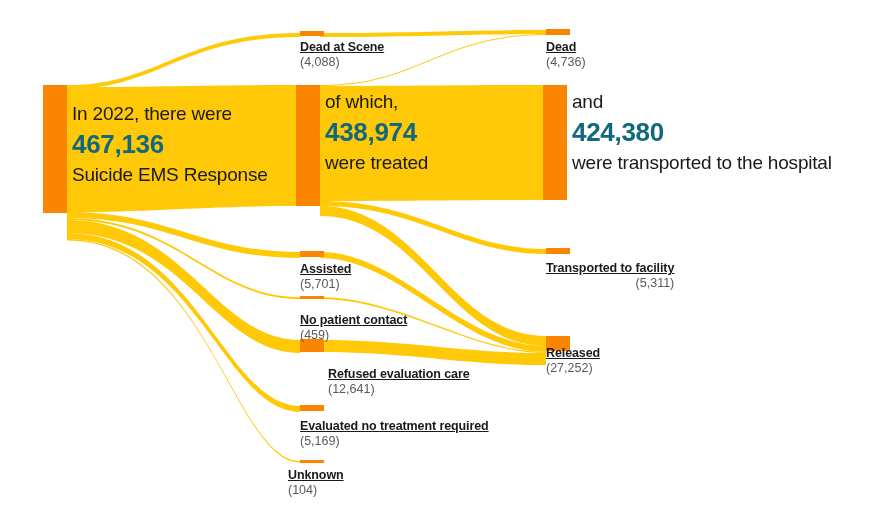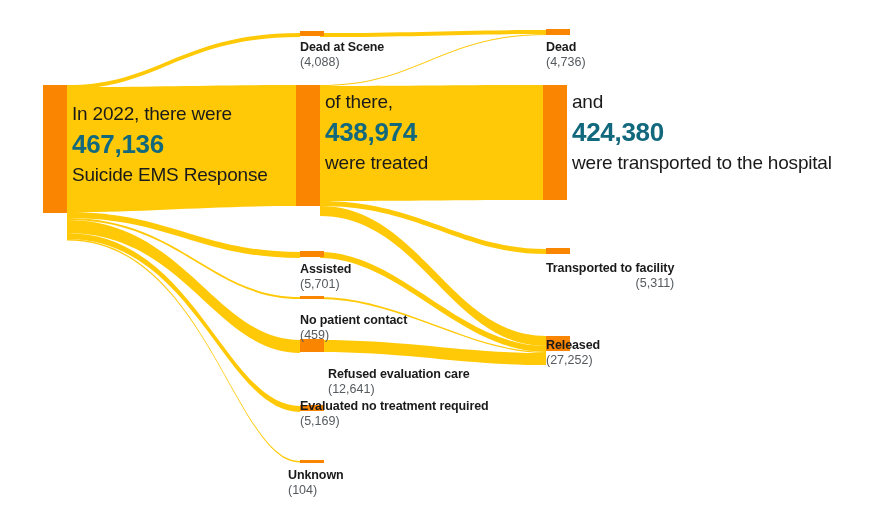--- a/index.html
+++ b/index.html
@@ -30,20 +30,21 @@
     position: absolute;
     white-space: nowrap;
     pointer-events: none;
   }
   .nl-title {
     font-size: 12.5px;
     font-weight: bold;
     color: #1a1a1a;
     line-height: 15px;
     letter-spacing: -0.1px;
+    text-decoration: underline;
   }
   .nl-value {
     font-size: 12.5px;
     font-weight: normal;
     color: #555a5e;
     line-height: 15px;
   }
   .big-label {
     position: absolute;
     white-space: nowrap;
@@ -178,21 +179,21 @@
     </g>
   </svg>
 
   <div class="big-label" style="left:72px; top:100px;">
     <div class="bl-line">In 2022, there were</div>
     <div class="bl-number">467,136</div>
     <div class="bl-line">Suicide EMS Response</div>
   </div>
 
   <div class="big-label" style="left:325px; top:88px;">
-    <div class="bl-line">of there,</div>
+    <div class="bl-line">of which,</div>
     <div class="bl-number">438,974</div>
     <div class="bl-line">were treated</div>
   </div>
 
   <div class="big-label" style="left:572px; top:88px;">
     <div class="bl-line">and</div>
     <div class="bl-number">424,380</div>
     <div class="bl-line">were transported to the hospital</div>
   </div>
 
@@ -214,33 +215,33 @@
   <div class="node-label" style="left:300px; top:313px;">
     <div class="nl-title">No patient contact</div>
     <div class="nl-value">(459)</div>
   </div>
 
   <div class="node-label" style="left:300px; top:367px;margin-left:28px;">
     <div class="nl-title">Refused evaluation care</div>
     <div class="nl-value">(12,641)</div>
   </div>
 
-  <div class="node-label" style="left:300px; top:399px;">
+  <div class="node-label" style="left:300px; top:419px;">
     <div class="nl-title">Evaluated no treatment required</div>
     <div class="nl-value">(5,169)</div>
   </div>
 
   <div class="node-label" style="left:288px; top:468px;">
     <div class="nl-title">Unknown</div>
     <div class="nl-value">(104)</div>
   </div>
 
   <div class="node-label" style="left:546px; top:261px;text-align:right;">
     <div class="nl-title">Transported to facility</div>
     <div class="nl-value">(5,311)</div>
   </div>
 
-  <div class="node-label" style="left:546px; top:338px;">
+  <div class="node-label" style="left:546px; top:346px;">
     <div class="nl-title">Released</div>
     <div class="nl-value">(27,252)</div>
   </div>
 
 </div>
 
 </body></html>

